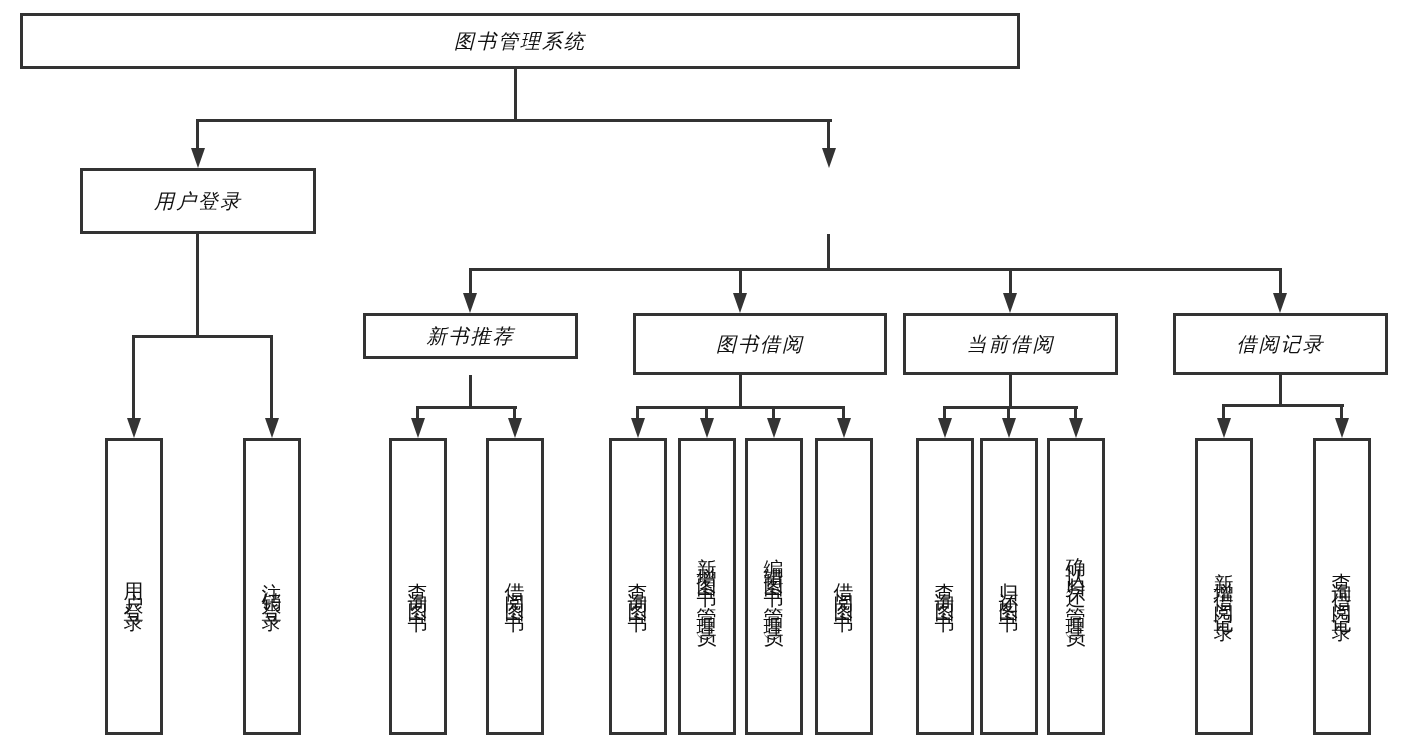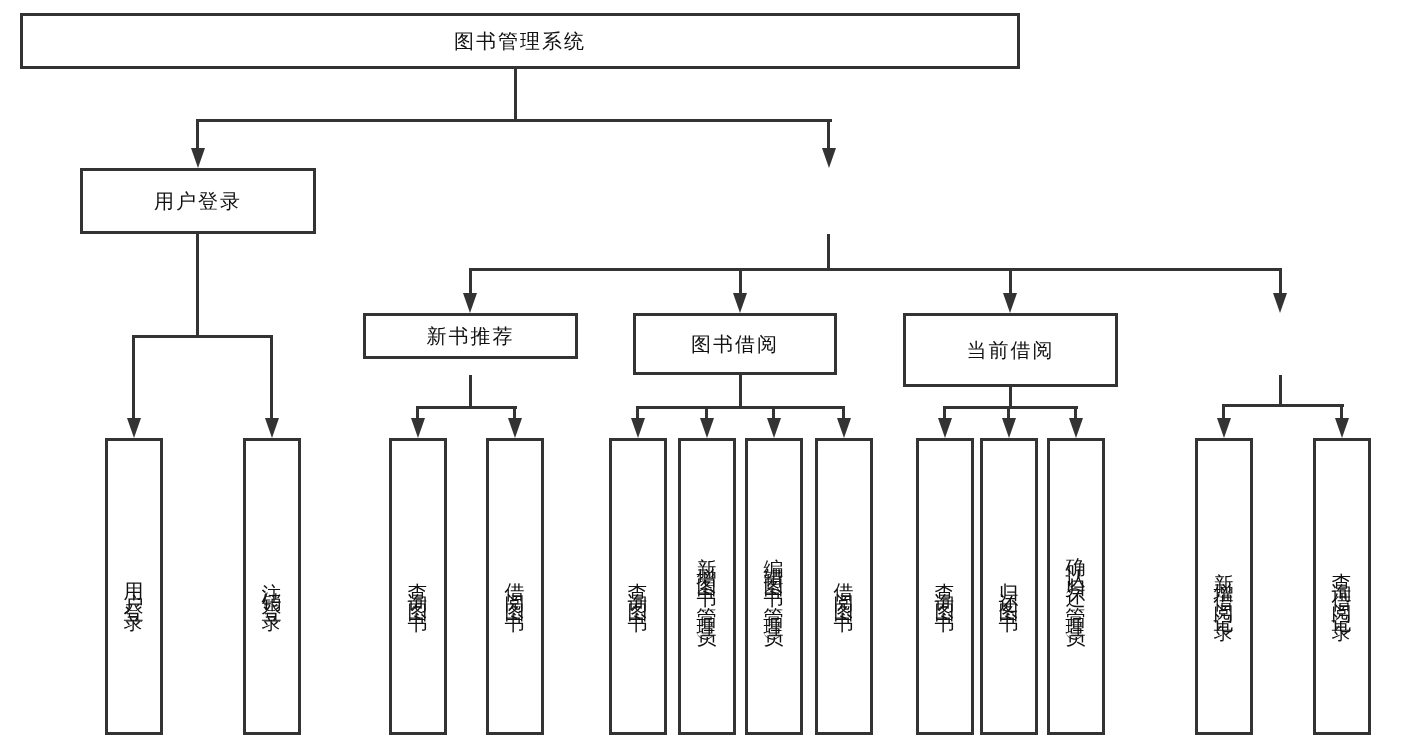--- a/index.html
+++ b/index.html
@@ -14,21 +14,21 @@
     background:var(--background);
     font-family:"Liberation Sans","DejaVu Sans",sans-serif;
     overflow:hidden;
   }
   .box{
     position:absolute;box-sizing:border-box;
     border:3px solid var(--line);background:#fff;
     display:flex;align-items:center;justify-content:center;
     color:var(--text);font-size:20px;z-index:2;
   }
-  .box .hl{letter-spacing:2px;white-space:nowrap;}
+  .box .hl{letter-spacing:2px;white-space:nowrap;font-style:italic;}
   .box .vtext{
     writing-mode:vertical-rl;text-orientation:mixed;
     letter-spacing:10px;line-height:1;white-space:nowrap;
   }
   .vline{position:absolute;width:3px;background:var(--line);z-index:1;}
   .hline{position:absolute;height:3px;background:var(--line);z-index:1;}
   .arrow{
     position:absolute;width:0;height:0;z-index:1;
     border-left:7px solid transparent;border-right:7px solid transparent;
     border-top:20px solid var(--line);
@@ -73,25 +73,28 @@
   <div class="vline" style="left:739px;top:268px;height:27px"></div>
   <div class="arrow" style="left:733px;top:293px"></div>
   <div class="vline" style="left:1009px;top:268px;height:27px"></div>
   <div class="arrow" style="left:1003px;top:293px"></div>
   <div class="vline" style="left:1279px;top:268px;height:27px"></div>
   <div class="arrow" style="left:1273px;top:293px"></div>
 
   <div class="box" style="left:363px;top:313px;width:215px;height:46px">
     <span class="hl">新书推荐</span>
   </div>
-  <div class="box" style="left:633px;top:313px;width:204px;height:62px">
+  <div class="box" style="left:633px;top:313px;width:254px;height:62px">
     <span class="hl">图书借阅</span>
   </div>
-  <div class="box" style="left:903px;top:313px;width:215px;height:74px">
+  <div class="box" style="left:903px;top:313px;width:215px;height:62px">
     <span class="hl">当前借阅</span>
+  </div>
+  <div class="box" style="left:1173px;top:313px;width:215px;height:62px">
+    <span class="hl">借阅记录</span>
   </div>
 
   <div class="vline" style="left:469px;top:375px;height:34px"></div>
   <div class="hline" style="left:416px;top:406px;width:101px"></div>
   <div class="vline" style="left:416px;top:406px;height:14px"></div>
   <div class="arrow" style="left:411px;top:418px"></div>
   <div class="vline" style="left:513px;top:406px;height:14px"></div>
   <div class="arrow" style="left:508px;top:418px"></div>
 
   <div class="vline" style="left:739px;top:375px;height:34px"></div>

